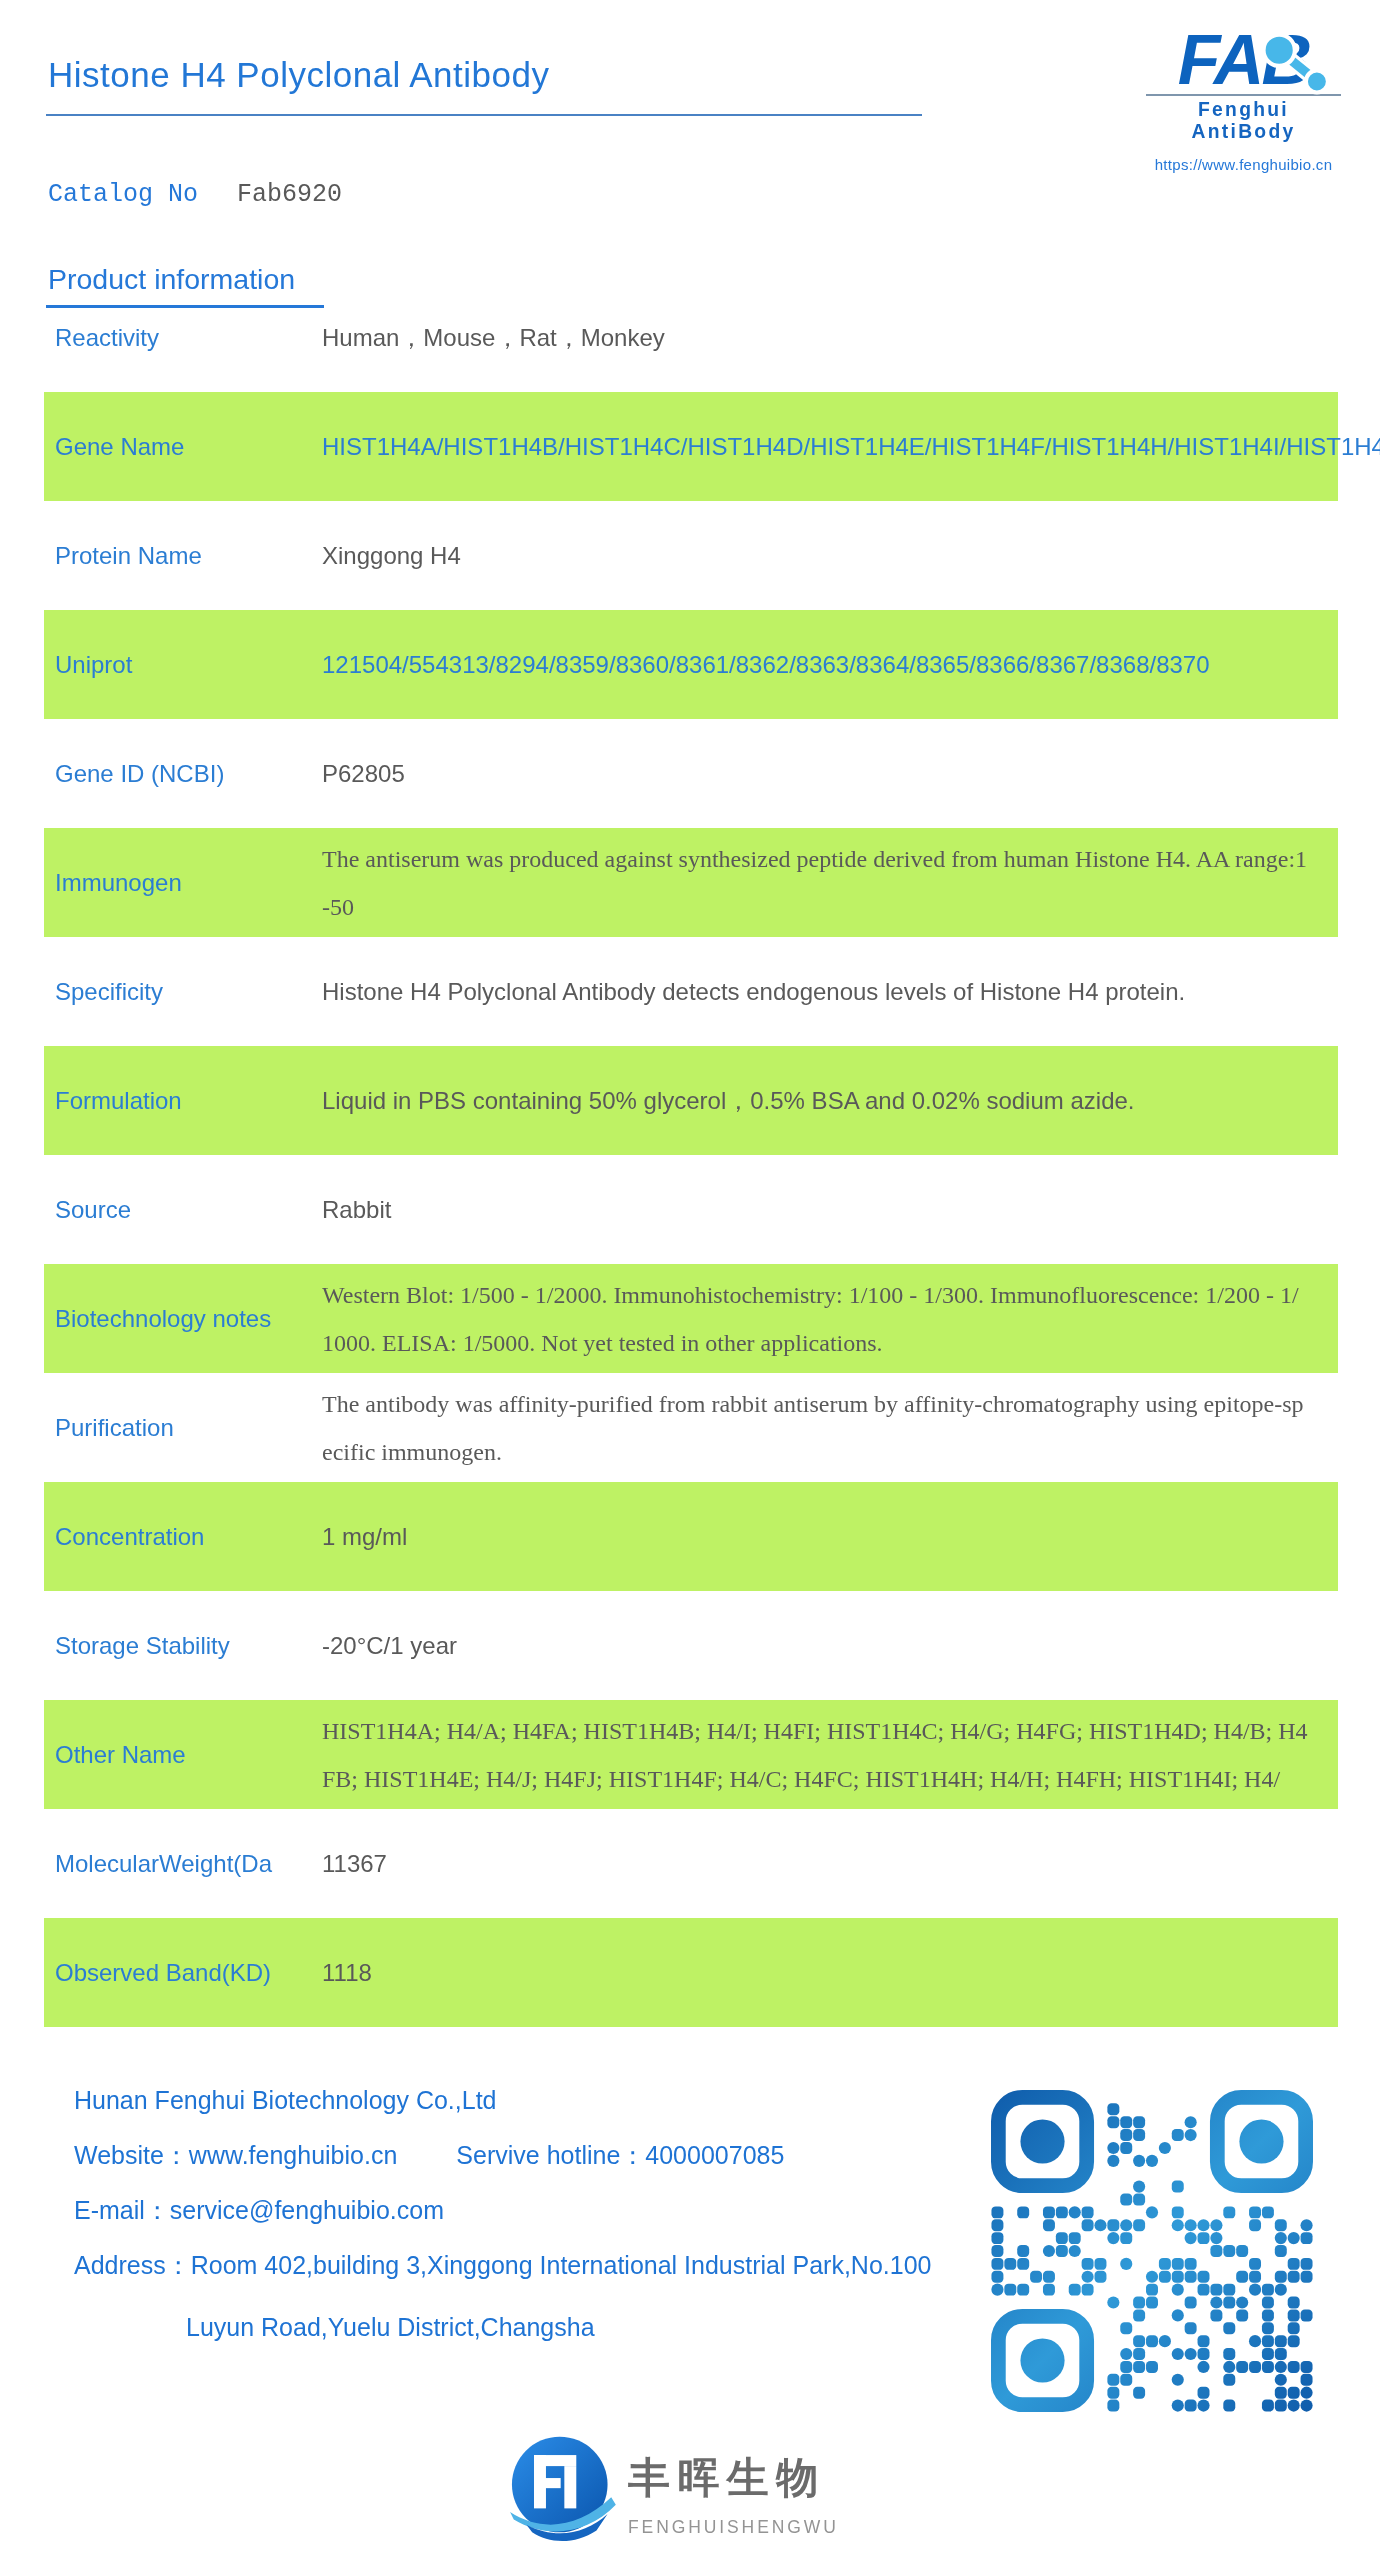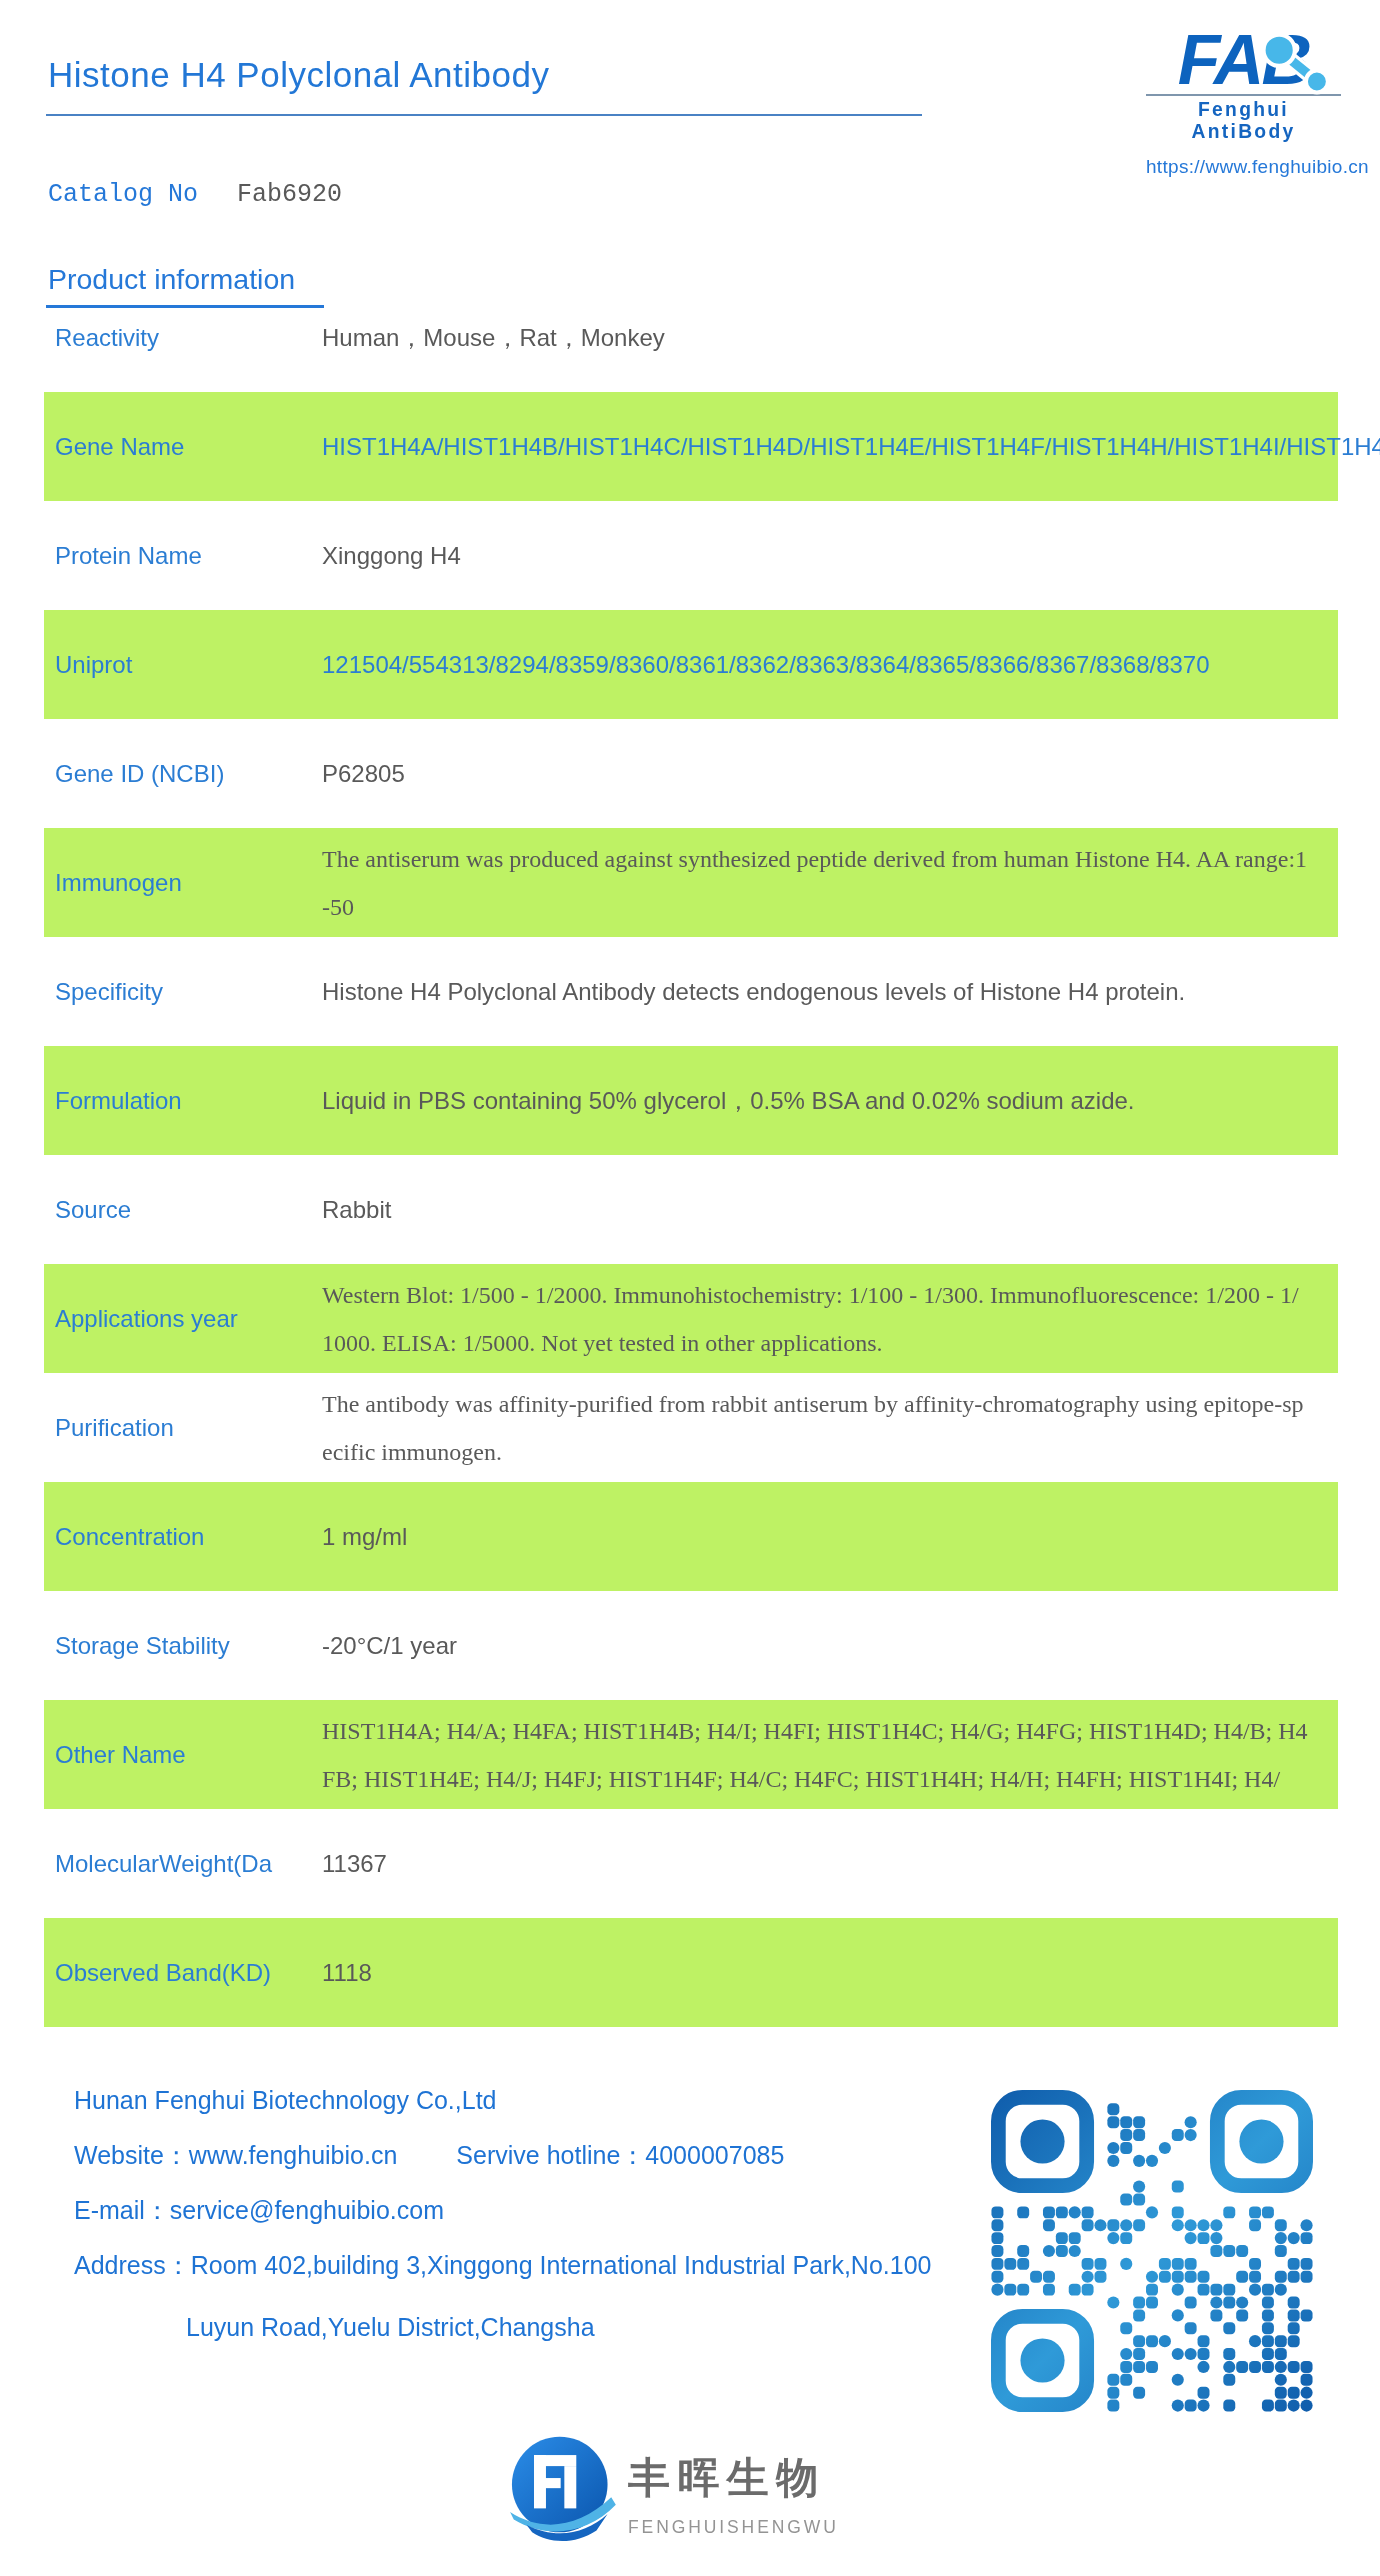--- a/index.html
+++ b/index.html
@@ -13,21 +13,21 @@
   .catalog .lab{color:#2578d8;}
   .catalog .val{color:#595959;margin-left:39px;}
 
   
   .fab-logo{position:absolute;left:1146px;top:28px;width:195px;text-align:center;}
   .fab-word{position:relative;display:inline-block;font-size:70px;line-height:64px;font-weight:bold;
             font-style:italic;color:#0d63be;letter-spacing:-2.8px;}
   .fab-word svg{position:absolute;left:0;top:0;}
   .fab-rule{height:1.8px;background:#7f96ad;margin:1.8px 0 3.7px 0;}
   .fab-brand{font-size:19.3px;font-weight:bold;color:#1565c0;letter-spacing:2.3px;}
-  .fab-url{font-size:19px;color:#2578d8;margin-top:13px;letter-spacing:0.3px;}
+  .fab-url{font-size:15px;color:#2578d8;margin-top:13px;letter-spacing:0.3px;}
 
   
   .heading{position:absolute;left:48px;top:263px;font-size:28.5px;color:#2578d8;}
   .heading-underline{position:absolute;left:46px;top:305px;width:278px;height:2.8px;background:#2578d8;}
 
   
   .ptable{position:absolute;left:44px;top:283px;width:1294px;}
   .row{display:flex;align-items:center;height:109px;width:1294px;}
   .row.shaded{background:#bef264;}
   .row .rlabel{flex:0 0 267px;padding-left:11px;font-size:24px;color:#2b7dd3;}
@@ -111,21 +111,21 @@
     </div>
     <div class="row shaded">
       <div class="rlabel">Formulation</div>
       <div class="rvalue">Liquid in PBS containing 50% glycerol，0.5% BSA and 0.02% sodium azide.</div>
     </div>
     <div class="row">
       <div class="rlabel">Source</div>
       <div class="rvalue">Rabbit</div>
     </div>
     <div class="row shaded">
-      <div class="rlabel">Applications year</div>
+      <div class="rlabel">Biotechnology notes</div>
       <div class="rvalue multi">Western Blot: 1/500 - 1/2000. Immunohistochemistry: 1/100 - 1/300. Immunofluorescence: 1/200 - 1/1000. ELISA: 1/5000. Not yet tested in other applications.</div>
     </div>
     <div class="row">
       <div class="rlabel">Purification</div>
       <div class="rvalue multi">The antibody was affinity-purified from rabbit antiserum by affinity-chromatography using epitope-specific immunogen.</div>
     </div>
     <div class="row shaded">
       <div class="rlabel">Concentration</div>
       <div class="rvalue">1 mg/ml</div>
     </div>

